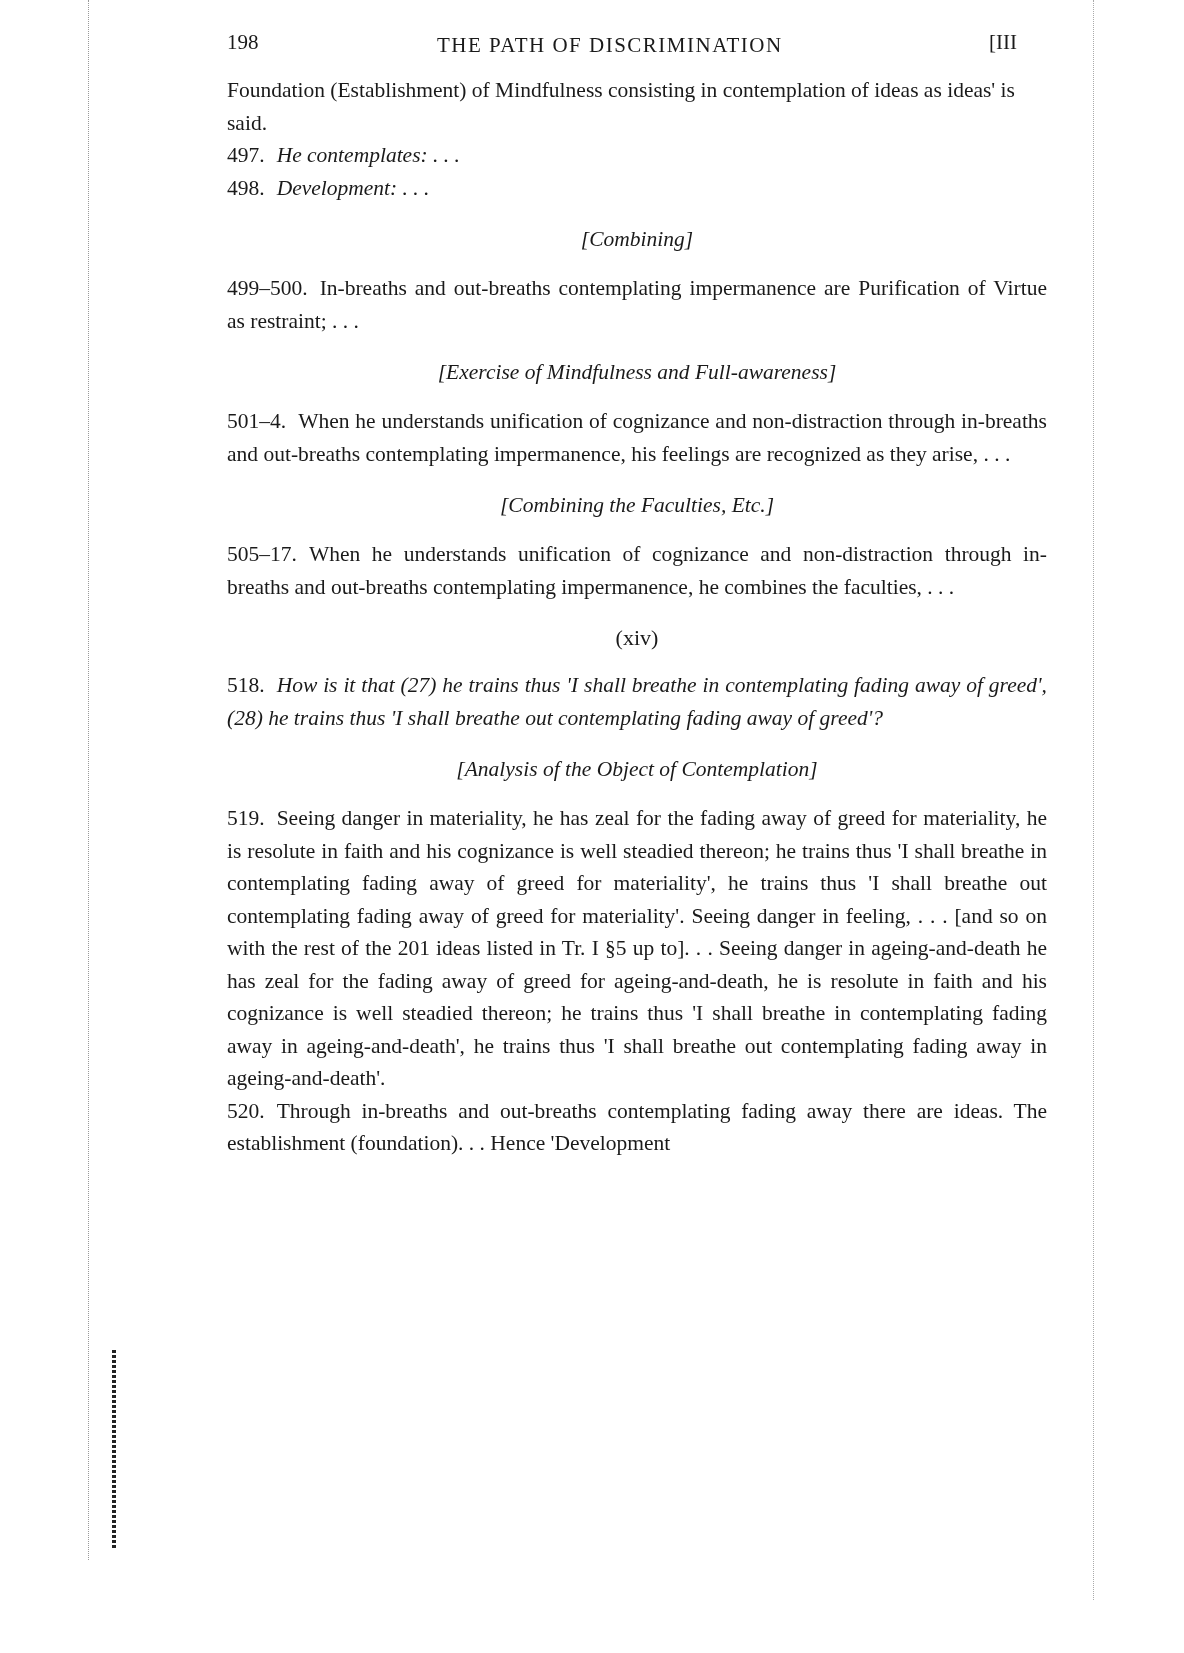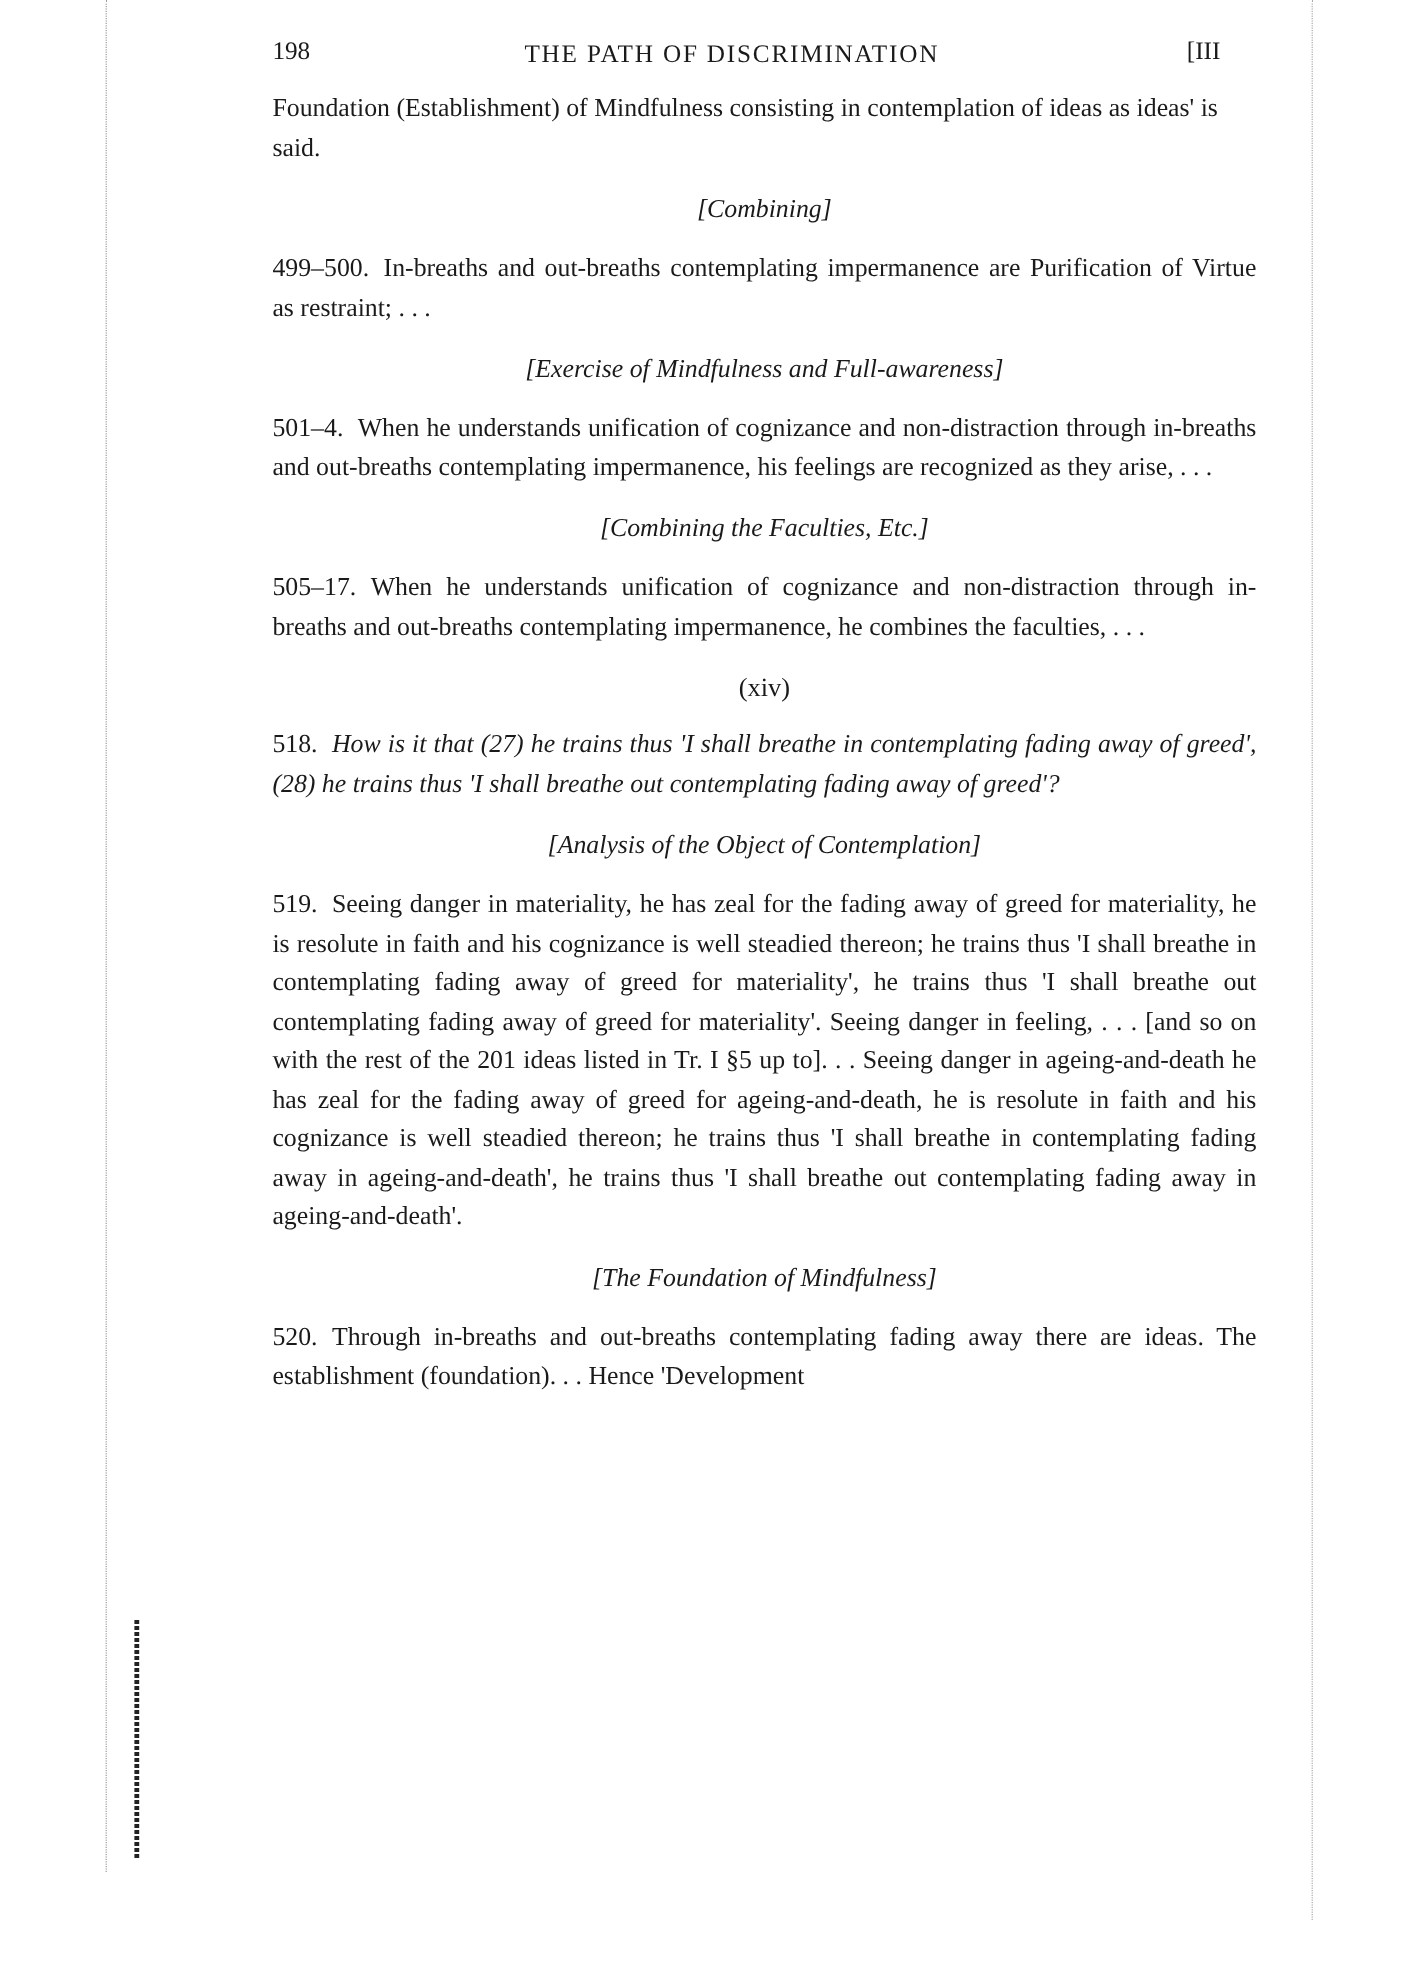--- a/index.html
+++ b/index.html
@@ -52,20 +52,26 @@
 <div class="scan-edge-right"></div>
 
 <div class="page">
   <div class="running-head">
     <span class="page-number">198</span>
     <span class="running-title">THE PATH OF DISCRIMINATION</span>
     <span class="chapter-mark">[III</span>
   </div>
 
   <p style="margin-top:4px; text-align:left;">Foundation (Establishment) of Mindfulness consisting in contemplation of ideas as ideas' is said.</p>
+  <div class="line">
+    <span class="num">497.</span><em>He contemplates: . . .</em>
+  </div>
+  <div class="line">
+    <span class="num">498.</span><em>Development: . . .</em>
+  </div>
 
   <div class="heading">[Combining]</div>
   <p>
     <span class="num">499–500.</span><span>In-breaths and out-breaths contemplating impermanence are Purification of Virtue as restraint; . . .</span>
   </p>
 
   <div class="heading">[Exercise of Mindfulness and Full-awareness]</div>
   <p>
     <span class="num">501–4.</span><span>When he understands unification of cognizance and non-distraction through in-breaths and out-breaths contemplating impermanence, his feelings are recognized as they arise, . . .</span>
   </p>
@@ -78,17 +84,16 @@
   <div class="roman">(xiv)</div>
   <p>
     <span class="num">518.</span><em>How is it that (27) he trains thus 'I shall breathe in contemplating fading away of greed', (28) he trains thus 'I shall breathe out contemplating fading away of greed'?</em>
   </p>
 
   <div class="heading">[Analysis of the Object of Contemplation]</div>
   <p>
     <span class="num">519.</span><span>Seeing danger in materiality, he has zeal for the fading away of greed for materiality, he is resolute in faith and his cognizance is well steadied thereon; he trains thus 'I shall breathe in contemplating fading away of greed for materiality', he trains thus 'I shall breathe out contemplating fading away of greed for materiality'. Seeing danger in feeling, . . . [and so on with the rest of the 201 ideas listed in Tr. I §5 up to]. . . Seeing danger in ageing-and-death he has zeal for the fading away of greed for ageing-and-death, he is resolute in faith and his cognizance is well steadied thereon; he trains thus 'I shall breathe in contemplating fading away in ageing-and-death', he trains thus 'I shall breathe out contemplating fading away in ageing-and-death'.</span>
   </p>
 
-  <div class="heading">[The Foundation of Mindfulness]</div>
   <p>
     <span class="num">520.</span><span>Through in-breaths and out-breaths contemplating fading away there are ideas. The establishment (foundation). . . Hence 'Development</span>
   </p>
 </div>
 
 </body></html>

